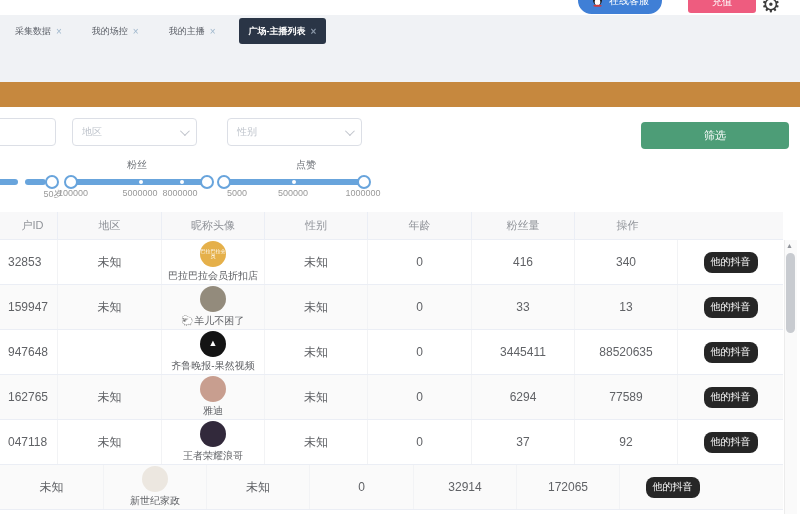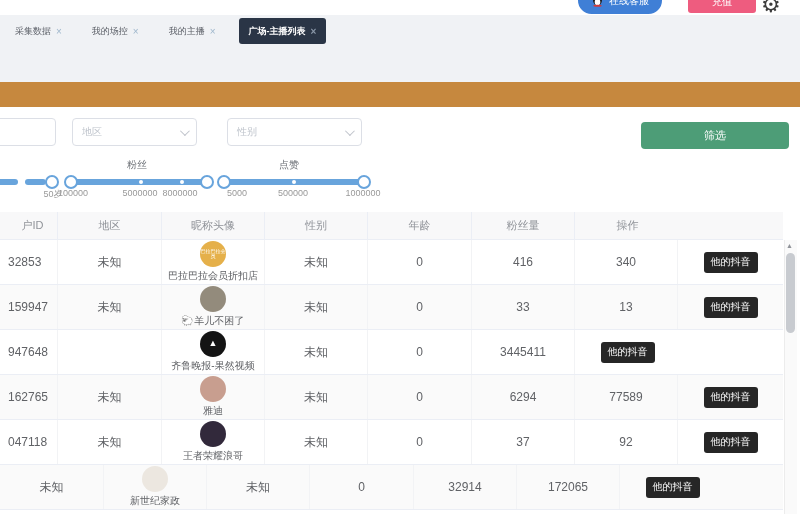--- a/index.html
+++ b/index.html
@@ -57,21 +57,21 @@
   .c2{width:104px;} .c3{width:103px;} .c4{width:103px;} .c5{width:104px;}
   .c6{width:103px;} .c7{width:103px;} .c8{width:105px;}
   .trow .cell { border-right:1px solid #f2f3f5; }
   .trow .cell:last-child { border-right:none; }
   .nick-cell { flex-direction:column; justify-content:center; gap:1px; }
   .avatar { width:26px; height:26px; border-radius:50%; display:flex; align-items:center; justify-content:center;
     overflow:hidden; flex-shrink:0; }
   .avatar .av-txt { font-size:5px; color:#fff; text-align:center; line-height:1.1; }
   .nick { font-size:10px; color:#606266; margin-top:1px; white-space:nowrap; }
   .douyin-btn { width:54px; height:21px; background:#262626; color:#fff; font-size:10px; border:none;
-    border-radius:3px; cursor:pointer; }
+    border-radius:8px; cursor:pointer; }
 
   
   .scrollbar { position:absolute; left:784px; top:240px; width:13px; height:274px; background:#fafafa; border-left:1px solid #ececec; }
   .sb-arrow { position:absolute; left:786px; top:242px; font-size:7px; color:#909399; cursor:pointer; }
   .sb-thumb { position:absolute; left:786px; top:253px; width:9px; height:80px; background:#c8cbd0; border-radius:5px; cursor:pointer; }
 </style>
 </head>
 <body>
 
 <div class="screen">
@@ -118,21 +118,21 @@
     <span class="ph">地区</span>
     <span class="chev"></span>
   </div>
   <div class="f-select sel-gender">
     <span class="ph">性别</span>
     <span class="chev"></span>
   </div>
   <button class="filter-btn">筛选</button>
 
   <div class="sl-label" style="left:117px;">粉丝</div>
-  <div class="sl-label" style="left:269px;">点赞</div>
+  <div class="sl-label" style="left:286px;">点赞</div>
 
   <div class="track" style="left:-40px; width:58px;"></div>
   <div class="track" style="left:25px; width:21px;"></div>
   <div class="handle" style="left:52px;"></div>
 
   <div class="track" style="left:65px; width:148px;"></div>
   <div class="mark-dot" style="left:139px;"></div>
   <div class="mark-dot" style="left:180px;"></div>
   <div class="handle" style="left:71px;"></div>
   <div class="handle" style="left:207px;"></div>
@@ -202,20 +202,21 @@
       <div class="cell c2"></div>
       <div class="cell c3 nick-cell">
         <div class="avatar" style="background: rgb(20, 20, 20);">
           <span class="av-txt" style="font-size: 9px; color: rgb(255, 255, 255);">▲</span>
         </div>
         <div class="nick">齐鲁晚报-果然视频</div>
       </div>
       <div class="cell c4">未知</div>
       <div class="cell c5">0</div>
       <div class="cell c6">3445411</div>
+      <div class="cell c7">88520635</div>
       <div class="cell c8">
         <button class="douyin-btn">他的抖音</button>
       </div>
     </div>
 
     <div class="trow striped">
       <div class="cell c1">162765</div>
       <div class="cell c2">未知</div>
       <div class="cell c3 nick-cell">
         <div class="avatar" style="background: rgb(200, 158, 143);">

